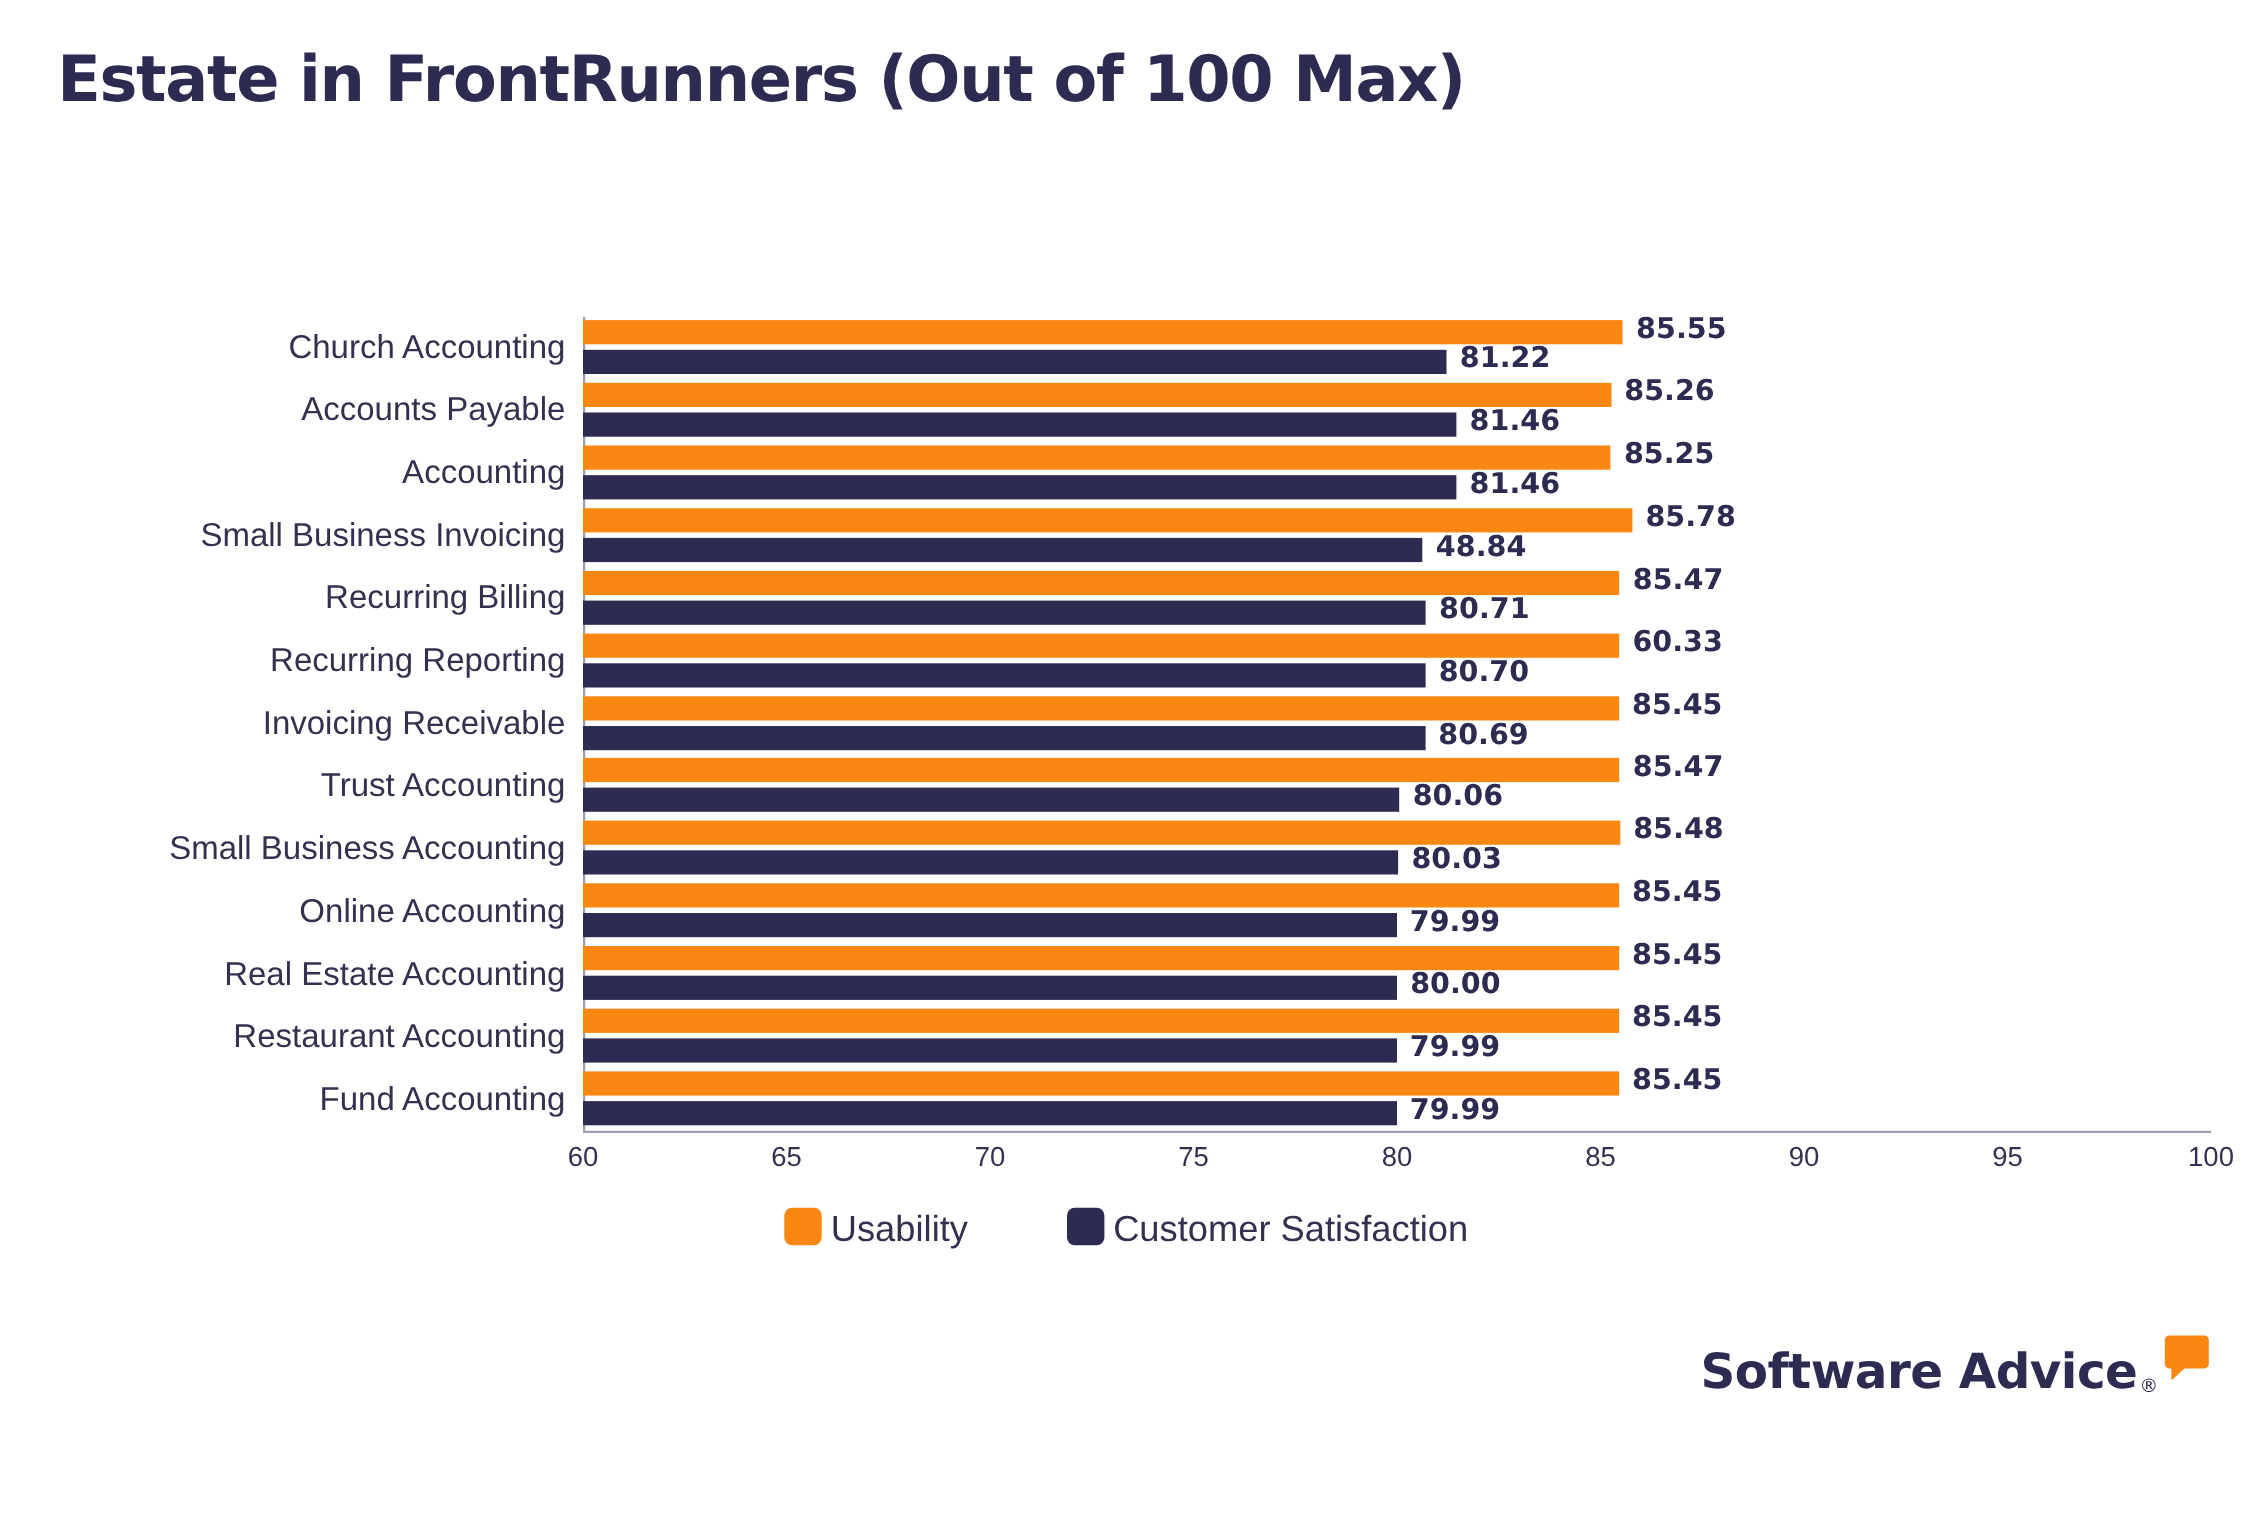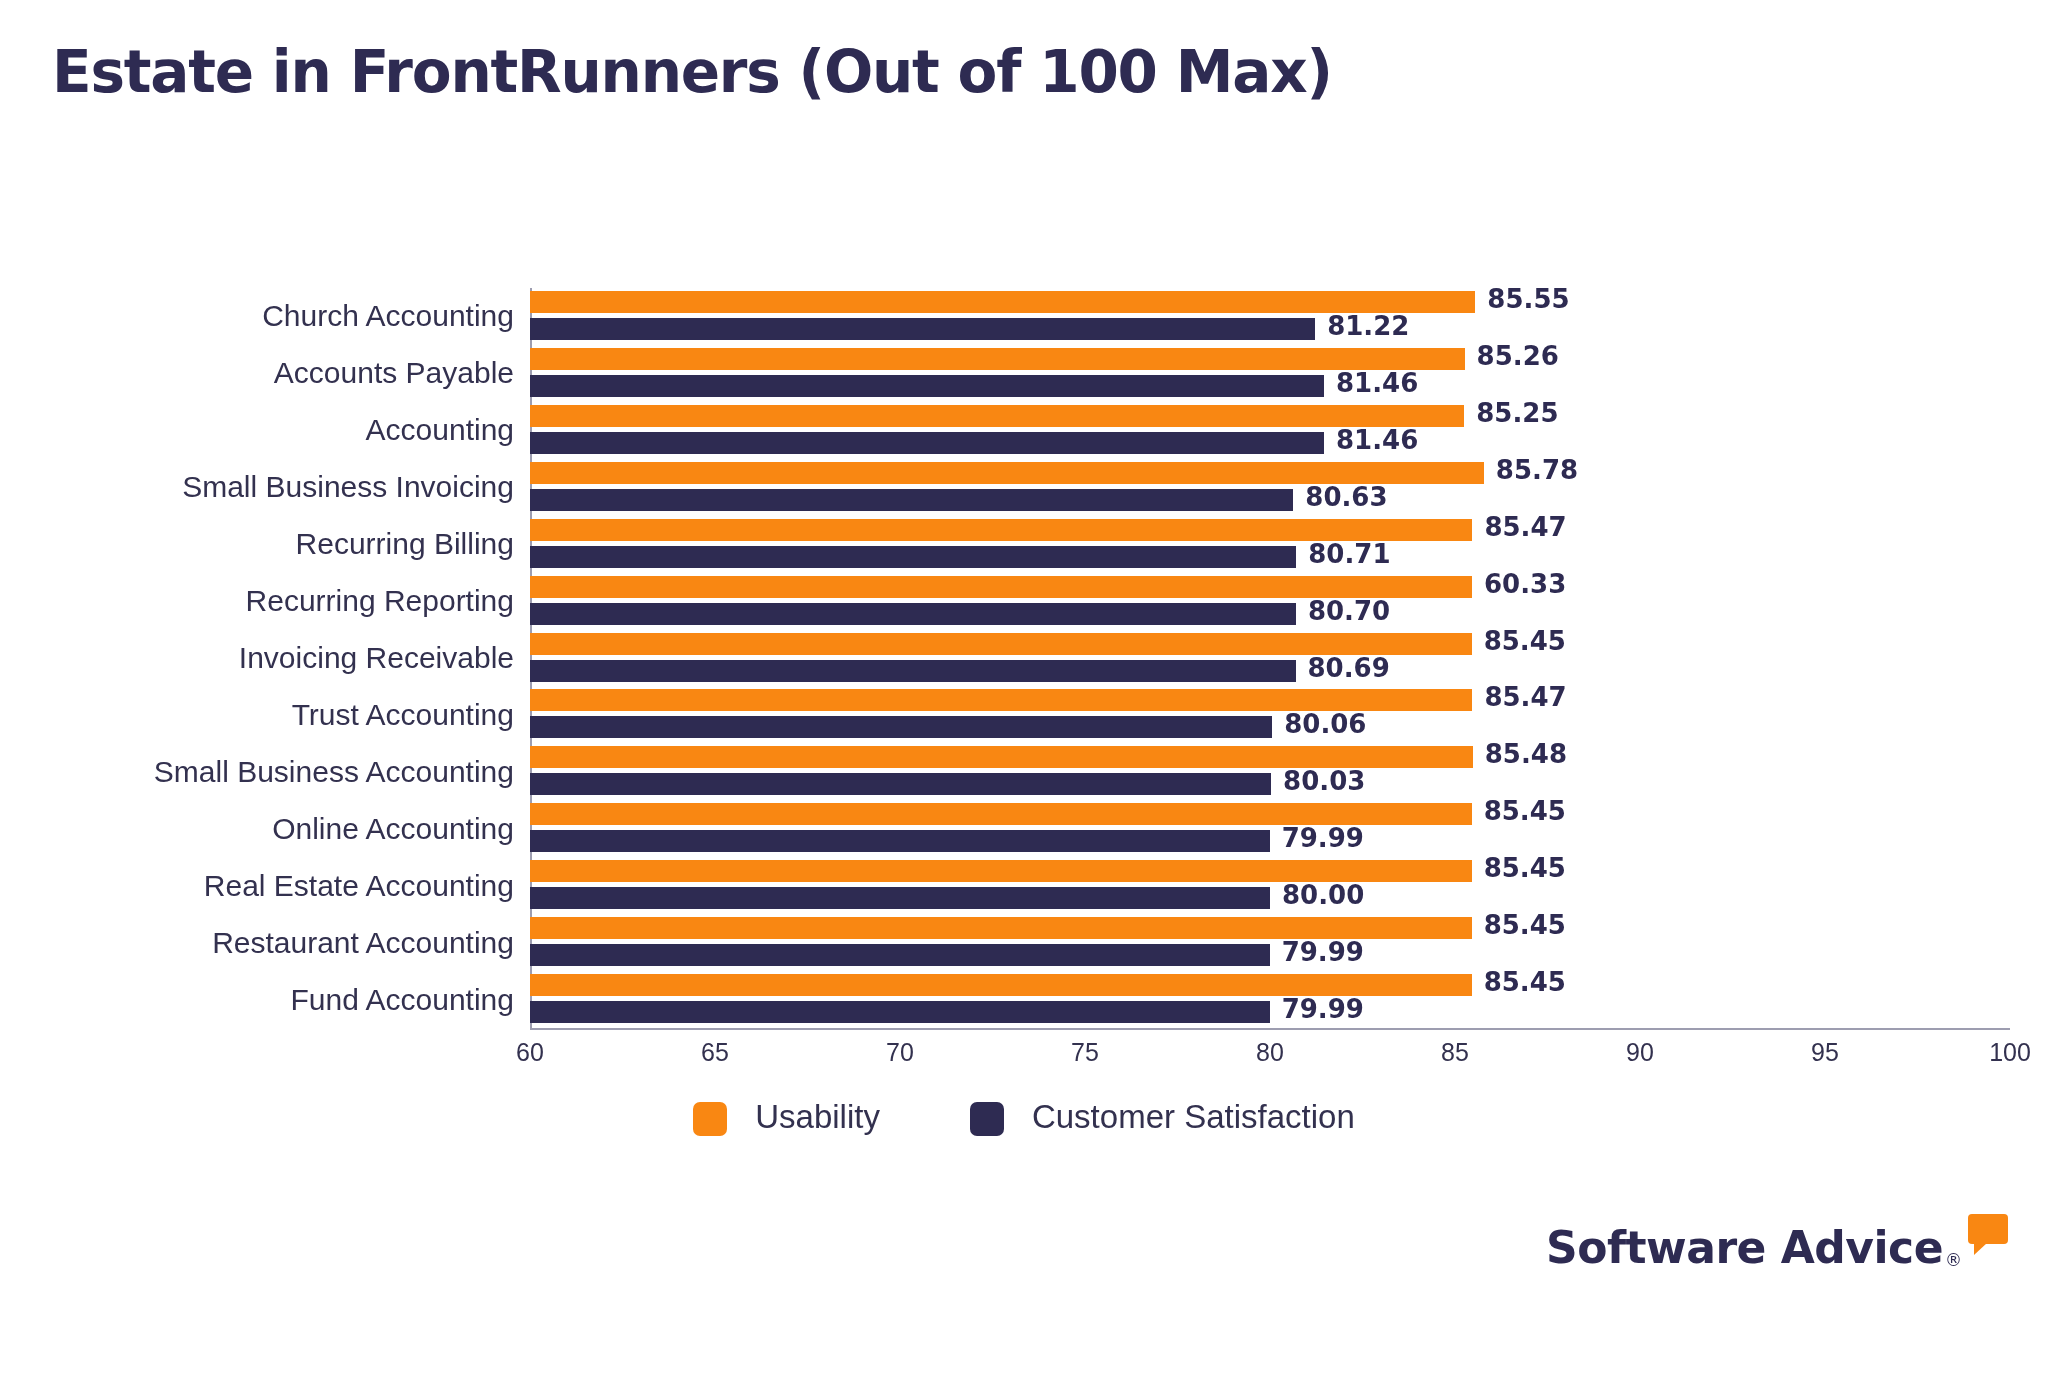--- a/index.html
+++ b/index.html
@@ -142,22 +142,22 @@
     left: 0;
     top: 1098px;
     width: 2048px;
     display: flex;
     justify-content: center;
     align-items: center;
     gap: 90px;
   }
   .legend-item {
     display: flex;
-    align-items: flex-end;
-    gap: 28px;
+    align-items: flex-start;
+    gap: 8px;
   }
   .legend-swatch {
     width: 34px;
     height: 34px;
     border-radius: 7px;
     flex: none;
   }
   .legend-label {
     font-size: 33px;
     color: #33314f;
@@ -277,21 +277,21 @@
       <div class="row-group" style="top: 113.846px; height: 56.9231px; padding-left: 18px;">
         <div class="bar usability" style="left: 0px; width: 934.25px; background: rgb(249, 135, 18);"></div>
         <div class="bar-value usability-val" style="left: 946.25px;">85.25</div>
         <div class="bar satisfaction" style="left: 0px; width: 794.02px; background: rgb(46, 43, 82);"></div>
         <div class="bar-value satisfaction-val" style="left: 806.02px;">81.46</div>
       </div>
       <div class="row-group" style="top: 170.769px; height: 56.9231px;">
         <div class="bar usability" style="left: 0px; width: 953.86px; background: rgb(249, 135, 18);"></div>
         <div class="bar-value usability-val" style="left: 965.86px;">85.78</div>
         <div class="bar satisfaction" style="left: 0px; width: 763.31px; background: rgb(46, 43, 82);"></div>
-        <div class="bar-value satisfaction-val" style="left: 775.31px;">80.63</div>
+        <div class="bar-value satisfaction-val" style="left: 775.31px;">48.84</div>
       </div>
       <div class="row-group" style="top: 227.692px; height: 56.9231px;">
         <div class="bar usability" style="left: 0px; width: 942.39px; background: rgb(249, 135, 18);"></div>
         <div class="bar-value usability-val" style="left: 954.39px;">85.47</div>
         <div class="bar satisfaction" style="left: 0px; width: 766.27px; background: rgb(46, 43, 82);"></div>
         <div class="bar-value satisfaction-val" style="left: 778.27px;">80.71</div>
       </div>
       <div class="row-group" style="top: 284.615px; height: 56.9231px;">
         <div class="bar usability" style="left: 0px; width: 942.02px; background: rgb(249, 135, 18);"></div>
         <div class="bar-value usability-val" style="left: 954.02px;">60.33</div>

